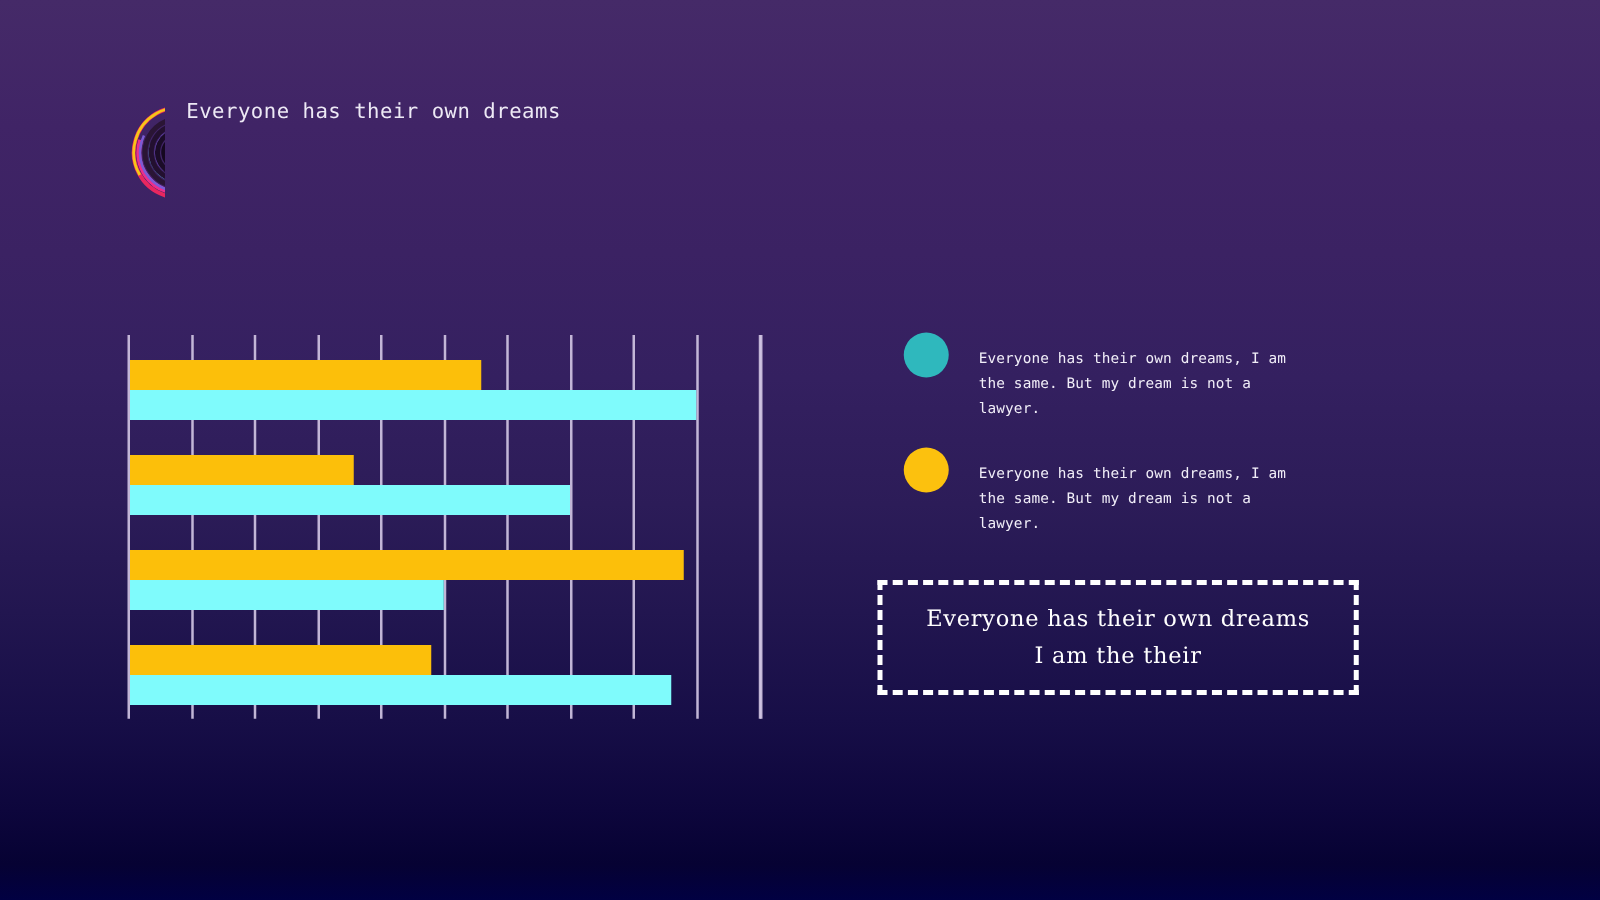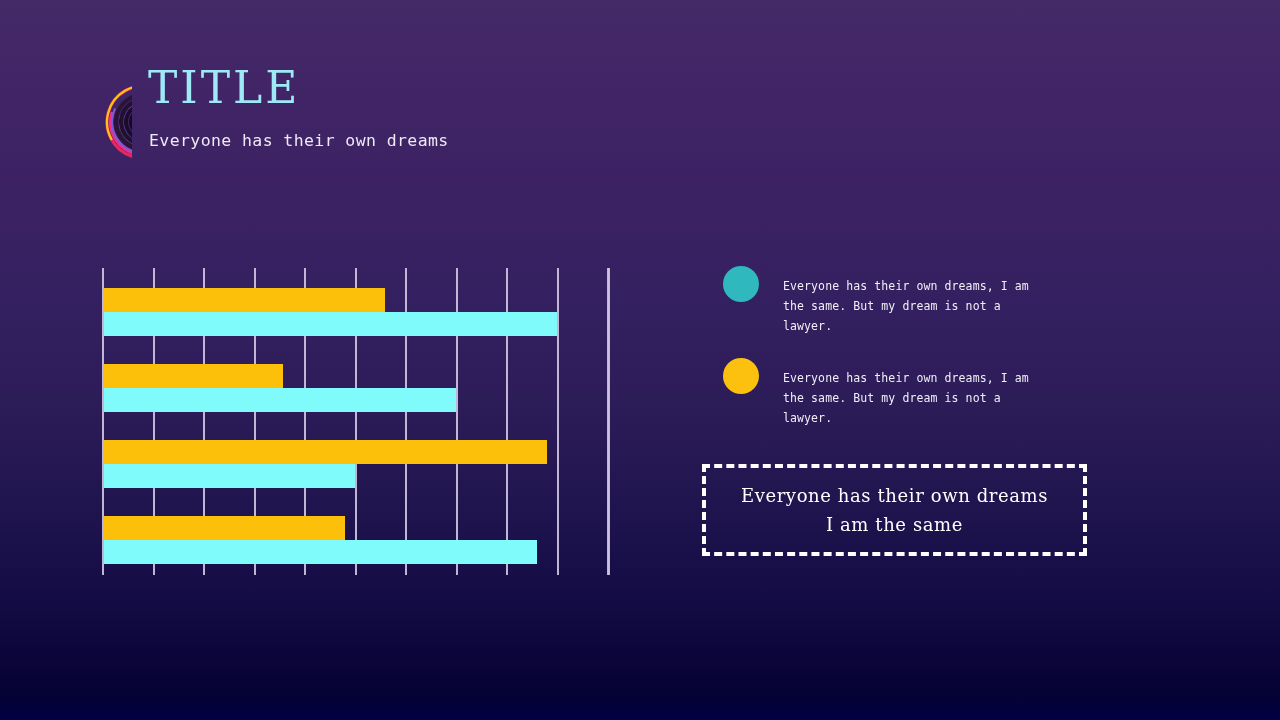--- a/index.html
+++ b/index.html
@@ -171,21 +171,20 @@
           <circle r="17" stroke="#1B0C28" stroke-width="4" stroke-dasharray="90 40" transform="rotate(25)"></circle>
           <circle r="13" stroke="#4FD6D6" stroke-width="1.8" stroke-dasharray="40 60" transform="rotate(-120)"></circle>
           <circle r="12" stroke="#150820" stroke-width="4" stroke-dasharray="60 30" transform="rotate(40)"></circle>
           <circle r="8" stroke="#3A1C4E" stroke-width="4" stroke-dasharray="40 20" transform="rotate(-50)"></circle>
           <circle r="4" stroke="#0F0518" stroke-width="4" stroke-dasharray="20 10" transform="rotate(70)"></circle>
         </g>
       </svg>
     </div>
 
     <div id="title-block">
-      <h1 id="title-text">TITLE</h1>
       <p id="subtitle-text">Everyone has their own dreams</p>
     </div>
   </div>
 
   <div id="chart">
 
     <div class="gridline" style="left:0px"></div>
     <div class="gridline" style="left:51px"></div>
     <div class="gridline" style="left:101px"></div>
     <div class="gridline" style="left:152px"></div>
@@ -220,16 +219,16 @@
     </div>
 
     <div class="legend-row">
       <span class="legend-dot" style="background:#FCC10E"></span>
       <span class="legend-text">Everyone has their own dreams, I am the same. But my dream is not a lawyer.</span>
     </div>
   </div>
 
   <div id="callout">
     <div class="callout-line">Everyone has their own dreams</div>
-    <div class="callout-line">I am the same</div>
+    <div class="callout-line">I am the their</div>
   </div>
 
 </div>
 
 </body></html>

